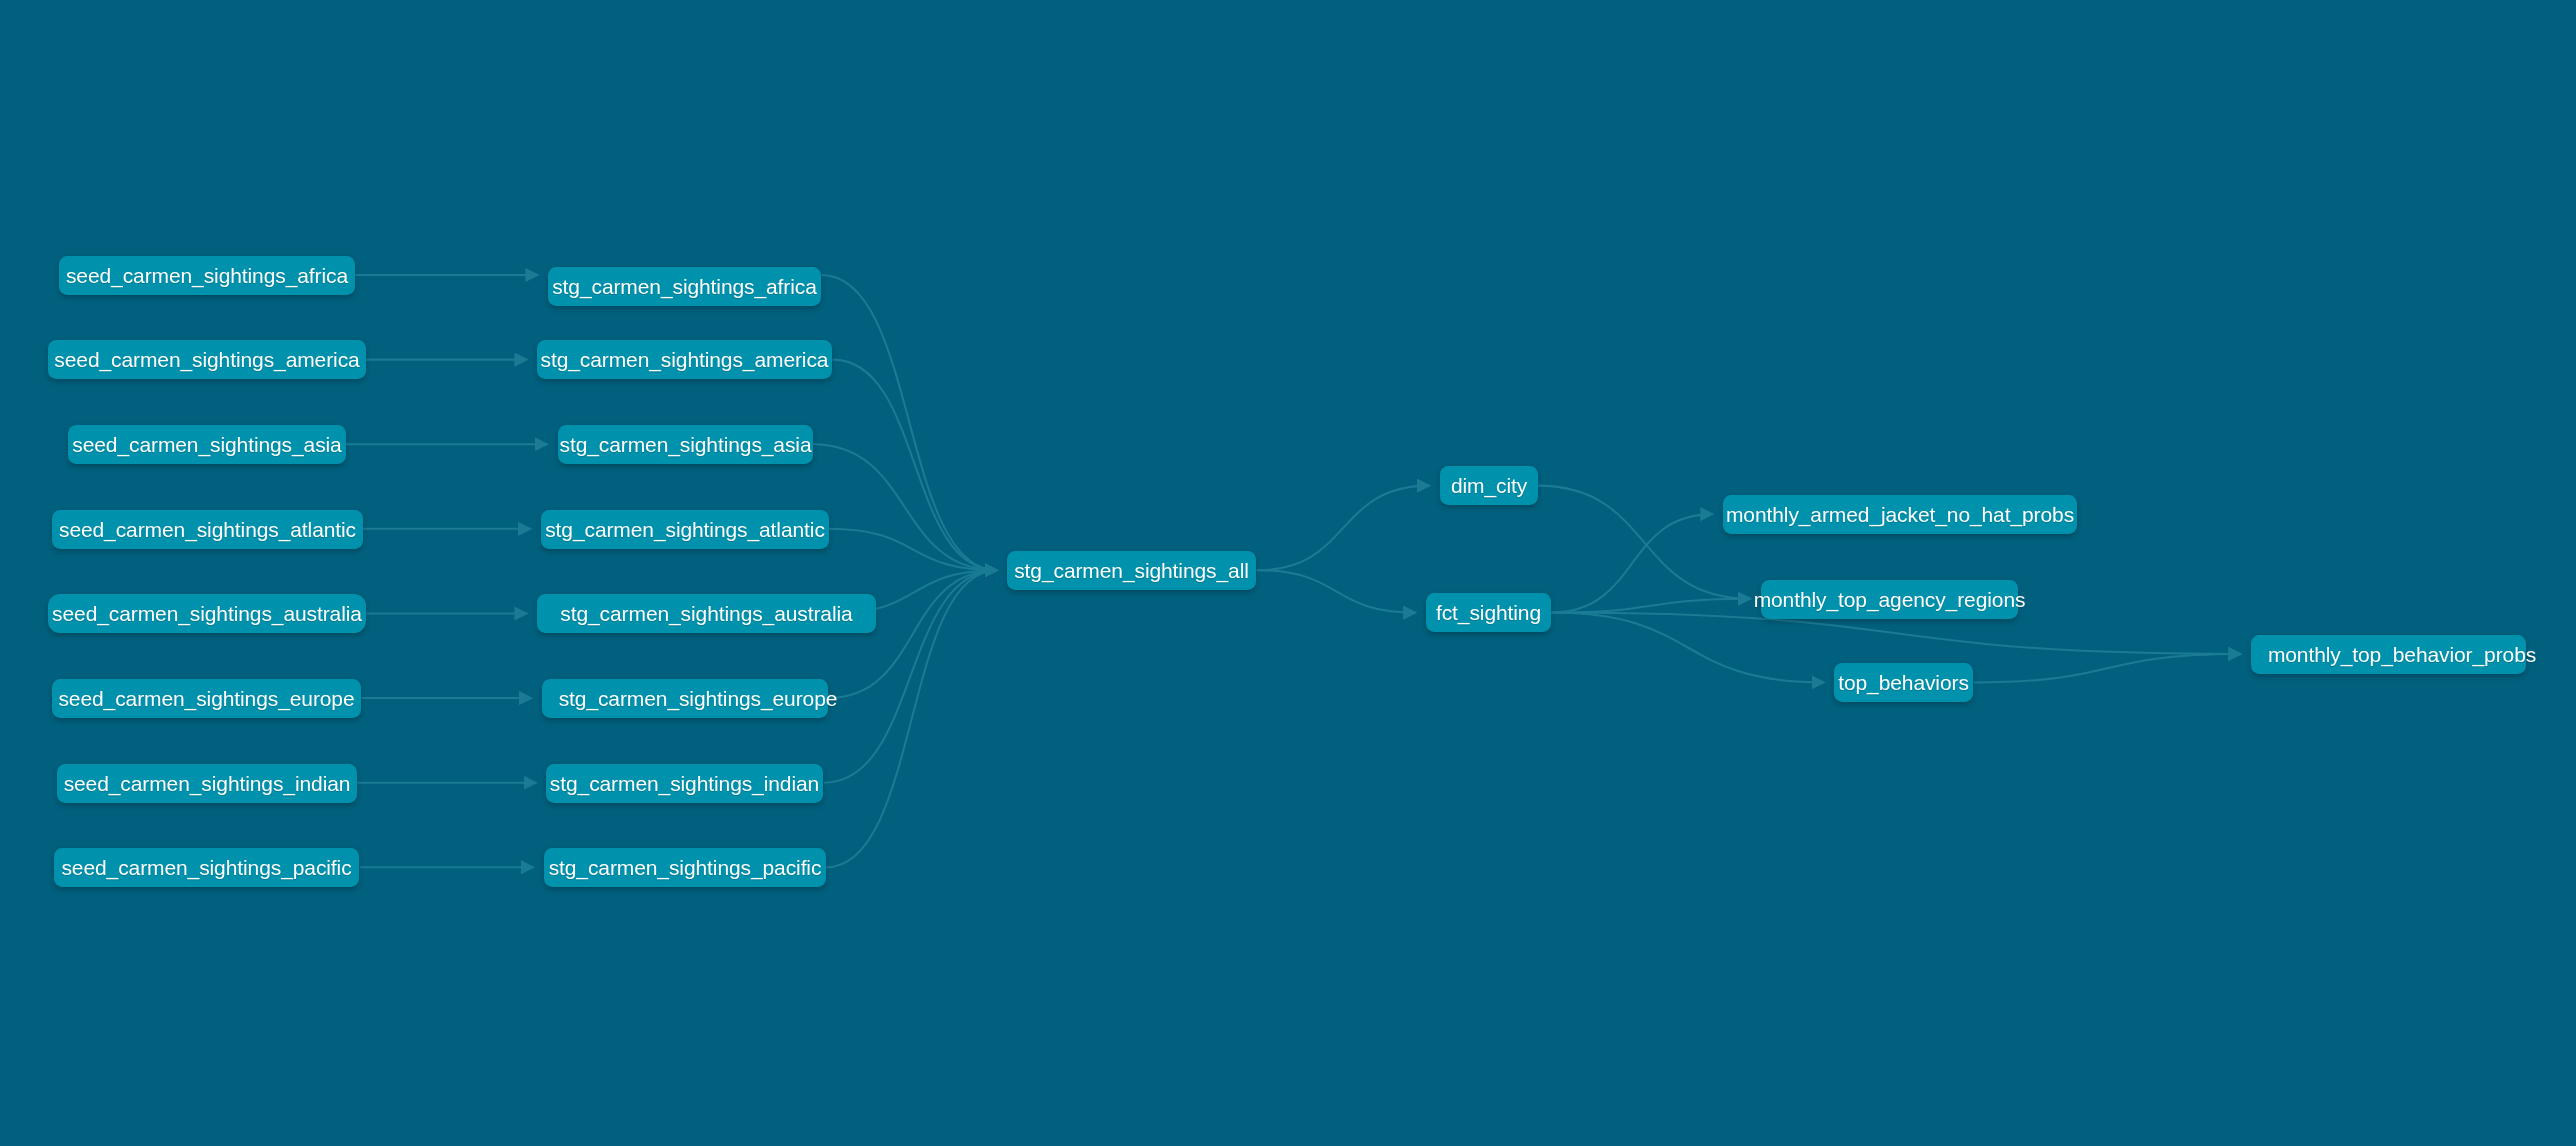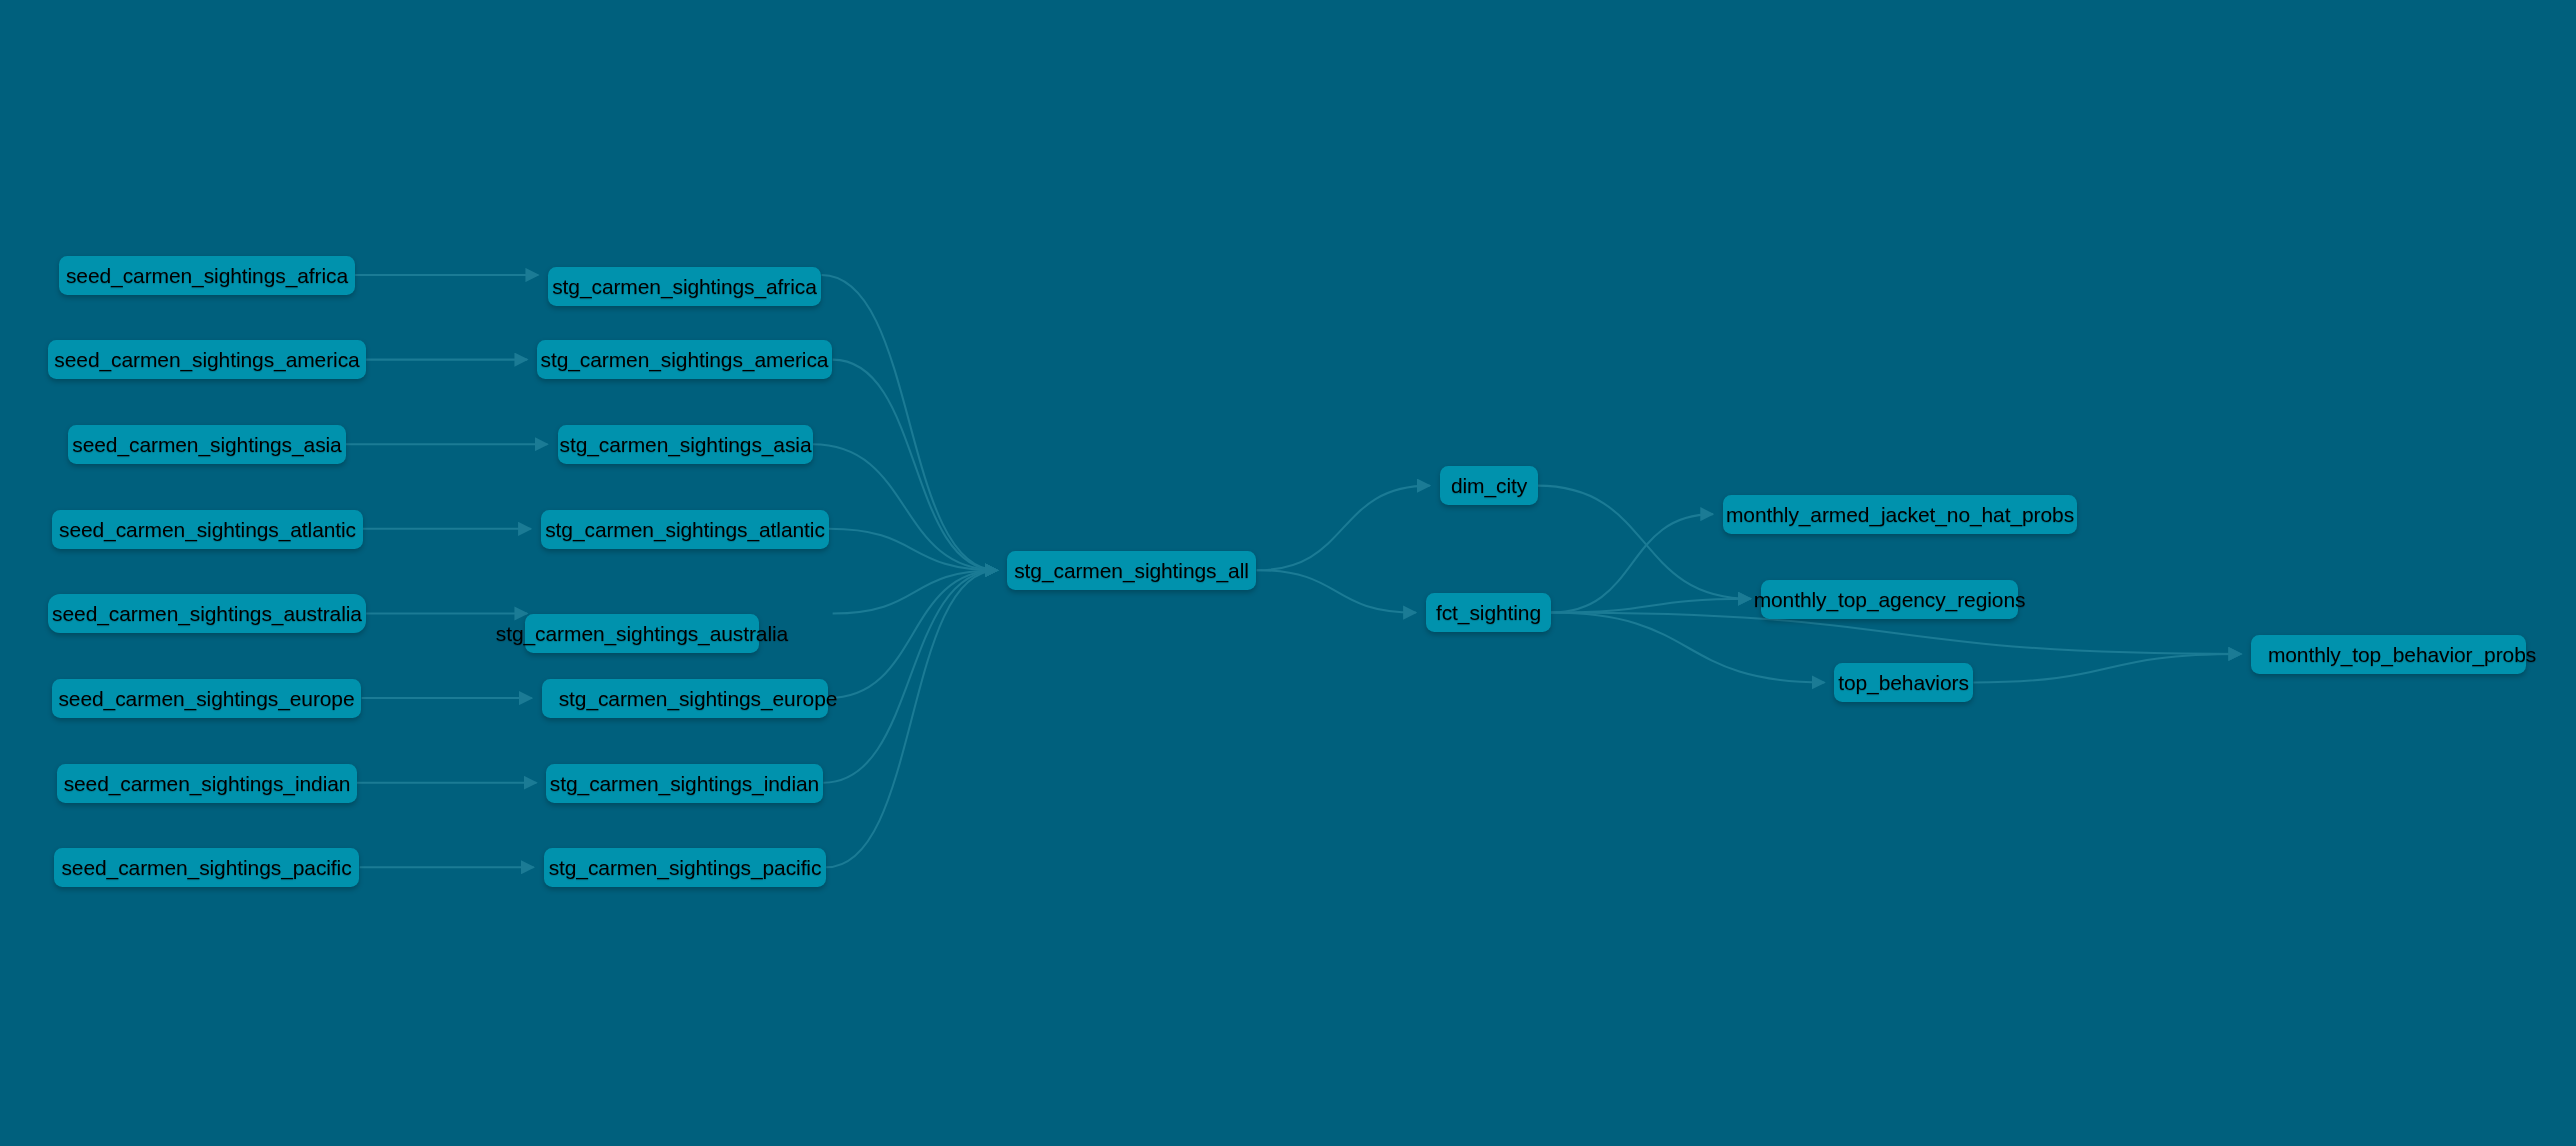--- a/index.html
+++ b/index.html
@@ -32,21 +32,21 @@
     height: 39px;
     background: #0092ad;
     border-radius: 8.3px;
     box-shadow: 0 2.8px 5.5px rgba(0,0,0,0.22);
     display: flex;
     align-items: center;
     justify-content: center;
     box-sizing: border-box;
   }
   .node-label {
-    color: #000000;
+    color: #ffffff;
     font-size: 21px;
     line-height: 1;
     white-space: nowrap;
     letter-spacing: -0.1px;
     font-family: "Liberation Sans", sans-serif;
     text-shadow: 0 0.9px 0.9px rgba(0,0,0,0.18);
   }
 </style>
 </head>
 <body>
@@ -115,21 +115,21 @@
       </div>
       <div class="node" style="left: 537px; top: 340px; width: 295px;">
         <span class="node-label">stg_carmen_sightings_america</span>
       </div>
       <div class="node" style="left: 558px; top: 425px; width: 255px;">
         <span class="node-label">stg_carmen_sightings_asia</span>
       </div>
       <div class="node" style="left: 541px; top: 510px; width: 288px;">
         <span class="node-label">stg_carmen_sightings_atlantic</span>
       </div>
-      <div class="node" style="left: 525px; top: 594px; width: 234px; margin-top: 20px;">
+      <div class="node" style="left: 537px; top: 594px; width: 339px;">
         <span class="node-label">stg_carmen_sightings_australia</span>
       </div>
       <div class="node" style="left: 542px; top: 679px; width: 286px; padding-left: 26px;">
         <span class="node-label">stg_carmen_sightings_europe</span>
       </div>
       <div class="node" style="left: 546px; top: 764px; width: 277px;">
         <span class="node-label">stg_carmen_sightings_indian</span>
       </div>
       <div class="node" style="left: 544px; top: 848px; width: 282px;">
         <span class="node-label">stg_carmen_sightings_pacific</span>

